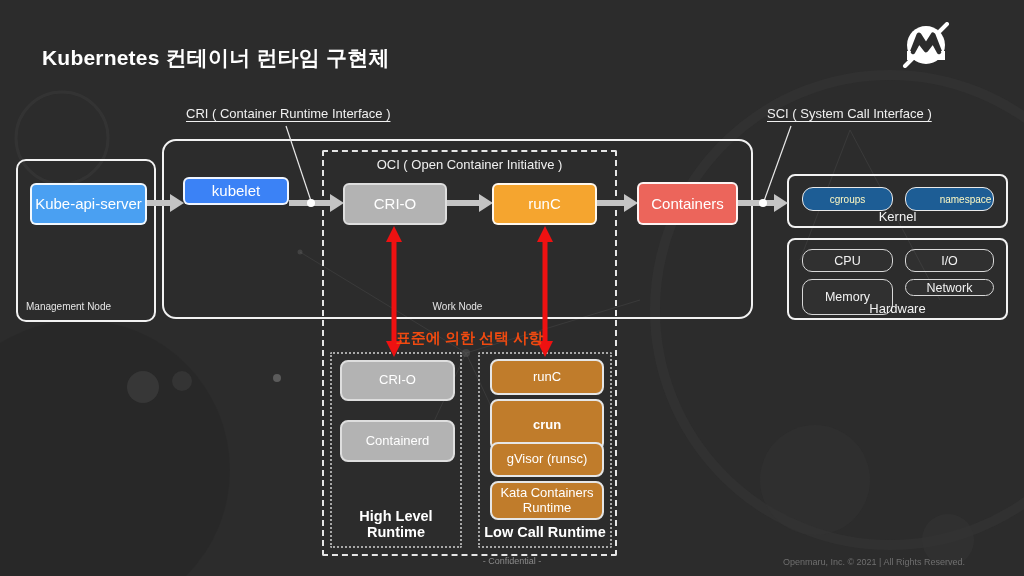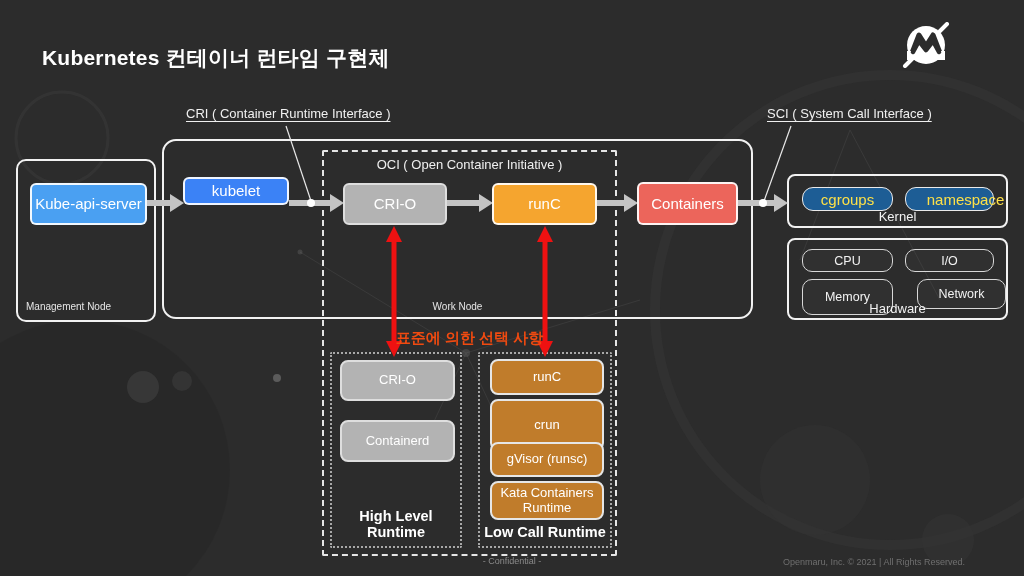--- a/index.html
+++ b/index.html
@@ -48,32 +48,32 @@
   .chip-kubelet    { left:183px; top:177px; width:106px; height:28px; background:#3b82f6; }
   .chip-crio       { left:343px; top:183px; width:104px; height:42px; background:#b3b3b3; border-color:#dedede; }
   .chip-runc       { left:492px; top:183px; width:105px; height:42px; background:#f5a52f; }
   .chip-containers { left:637px; top:182px; width:101px; height:43px; background:#ec655b; }
 
   .kernel-box   { left:787px; top:174px; width:221px; height:54px; border-radius:8px; }
   .hardware-box { left:787px; top:238px; width:221px; height:82px; border-radius:8px; }
   .panel-label  { position:absolute; left:0; bottom:2px; width:100%; text-align:center; font-size:13px; color:#f2f2f2; }
   .chip-kernel {
     position:absolute; display:flex; align-items:center; justify-content:center;
-    background:#1d5d95; border:1.5px solid #eaeaea; border-radius:11px; font-size:15px; color:#fde047;
+    background:#1d5d95; border:1.5px solid #eaeaea; border-radius:11px; font-size:10px; color:#fef9c3;
   }
   .chip-hw {
     position:absolute; display:flex; align-items:center; justify-content:center;
     background:rgba(255,255,255,0.02); border:1.5px solid #d8d8d8; border-radius:10px; font-size:12.5px; color:#f2f2f2;
   }
   .k-cgroups   { left:13px; top:11px; width:91px; height:24px; }
   .k-namespace { left:116px; top:11px; width:89px; height:24px;padding-left:32px; }
   .h-cpu     { left:13px;  top:9px;  width:91px; height:23px; }
   .h-io      { left:116px; top:9px;  width:89px; height:23px; }
   .h-memory  { left:13px;  top:39px; width:91px; height:36px; }
-  .h-network { left:128px; top:39px; width:89px; height:30px; }
+  .h-network { left:116px; top:39px; width:89px; height:17px; }
 
   .std-note {
     position:absolute; left:322px; top:329px; width:295px; text-align:center;
     font-size:15px; font-weight:bold; color:#f04a10;
   }
 
   .rt-box { position:absolute; border:2px dotted #a8a8a8; border-radius:2px; }
   .high-box { left:330px; top:352px; width:132px; height:196px; }
   .low-box  { left:478px; top:352px; width:134px; height:196px; }
   .rt-caption {
@@ -83,21 +83,21 @@
   .rt-chip {
     position:absolute; display:flex; align-items:center; justify-content:center;
     font-size:13px; color:#fff; border-radius:8px; border:2px solid rgba(255,255,255,0.9);
     text-align:center; line-height:1.15;
   }
   .rt-gray   { background:#b3b3b3; border-color:#dedede; }
   .rt-orange { background:#c07c2b; border-color:#e6e6e6; }
   .hl-crio       { left:8px; top:6px;  width:115px; height:41px; }
   .hl-containerd { left:8px; top:66px; width:115px; height:42px; }
   .ll-runc   { left:10px; top:5px;   width:114px; height:36px; }
-  .ll-crun   { left:10px; top:45px;  width:114px; height:52px; }
+  .ll-crun   { left:10px; top:45px;  width:114px; height:52px;font-weight:bold; }
   .ll-gvisor { left:10px; top:88px;  width:114px; height:35px; }
   .ll-kata   { left:10px; top:127px; width:114px; height:39px; }
 
   .footer-confidential {
     position:absolute; left:0; top:556px; width:1024px; text-align:center;
     font-size:9px; color:#8a8a8a;
   }
   .footer-copyright {
     position:absolute; right:59px; top:557px; font-size:9px; color:#6f6f6f;
   }

